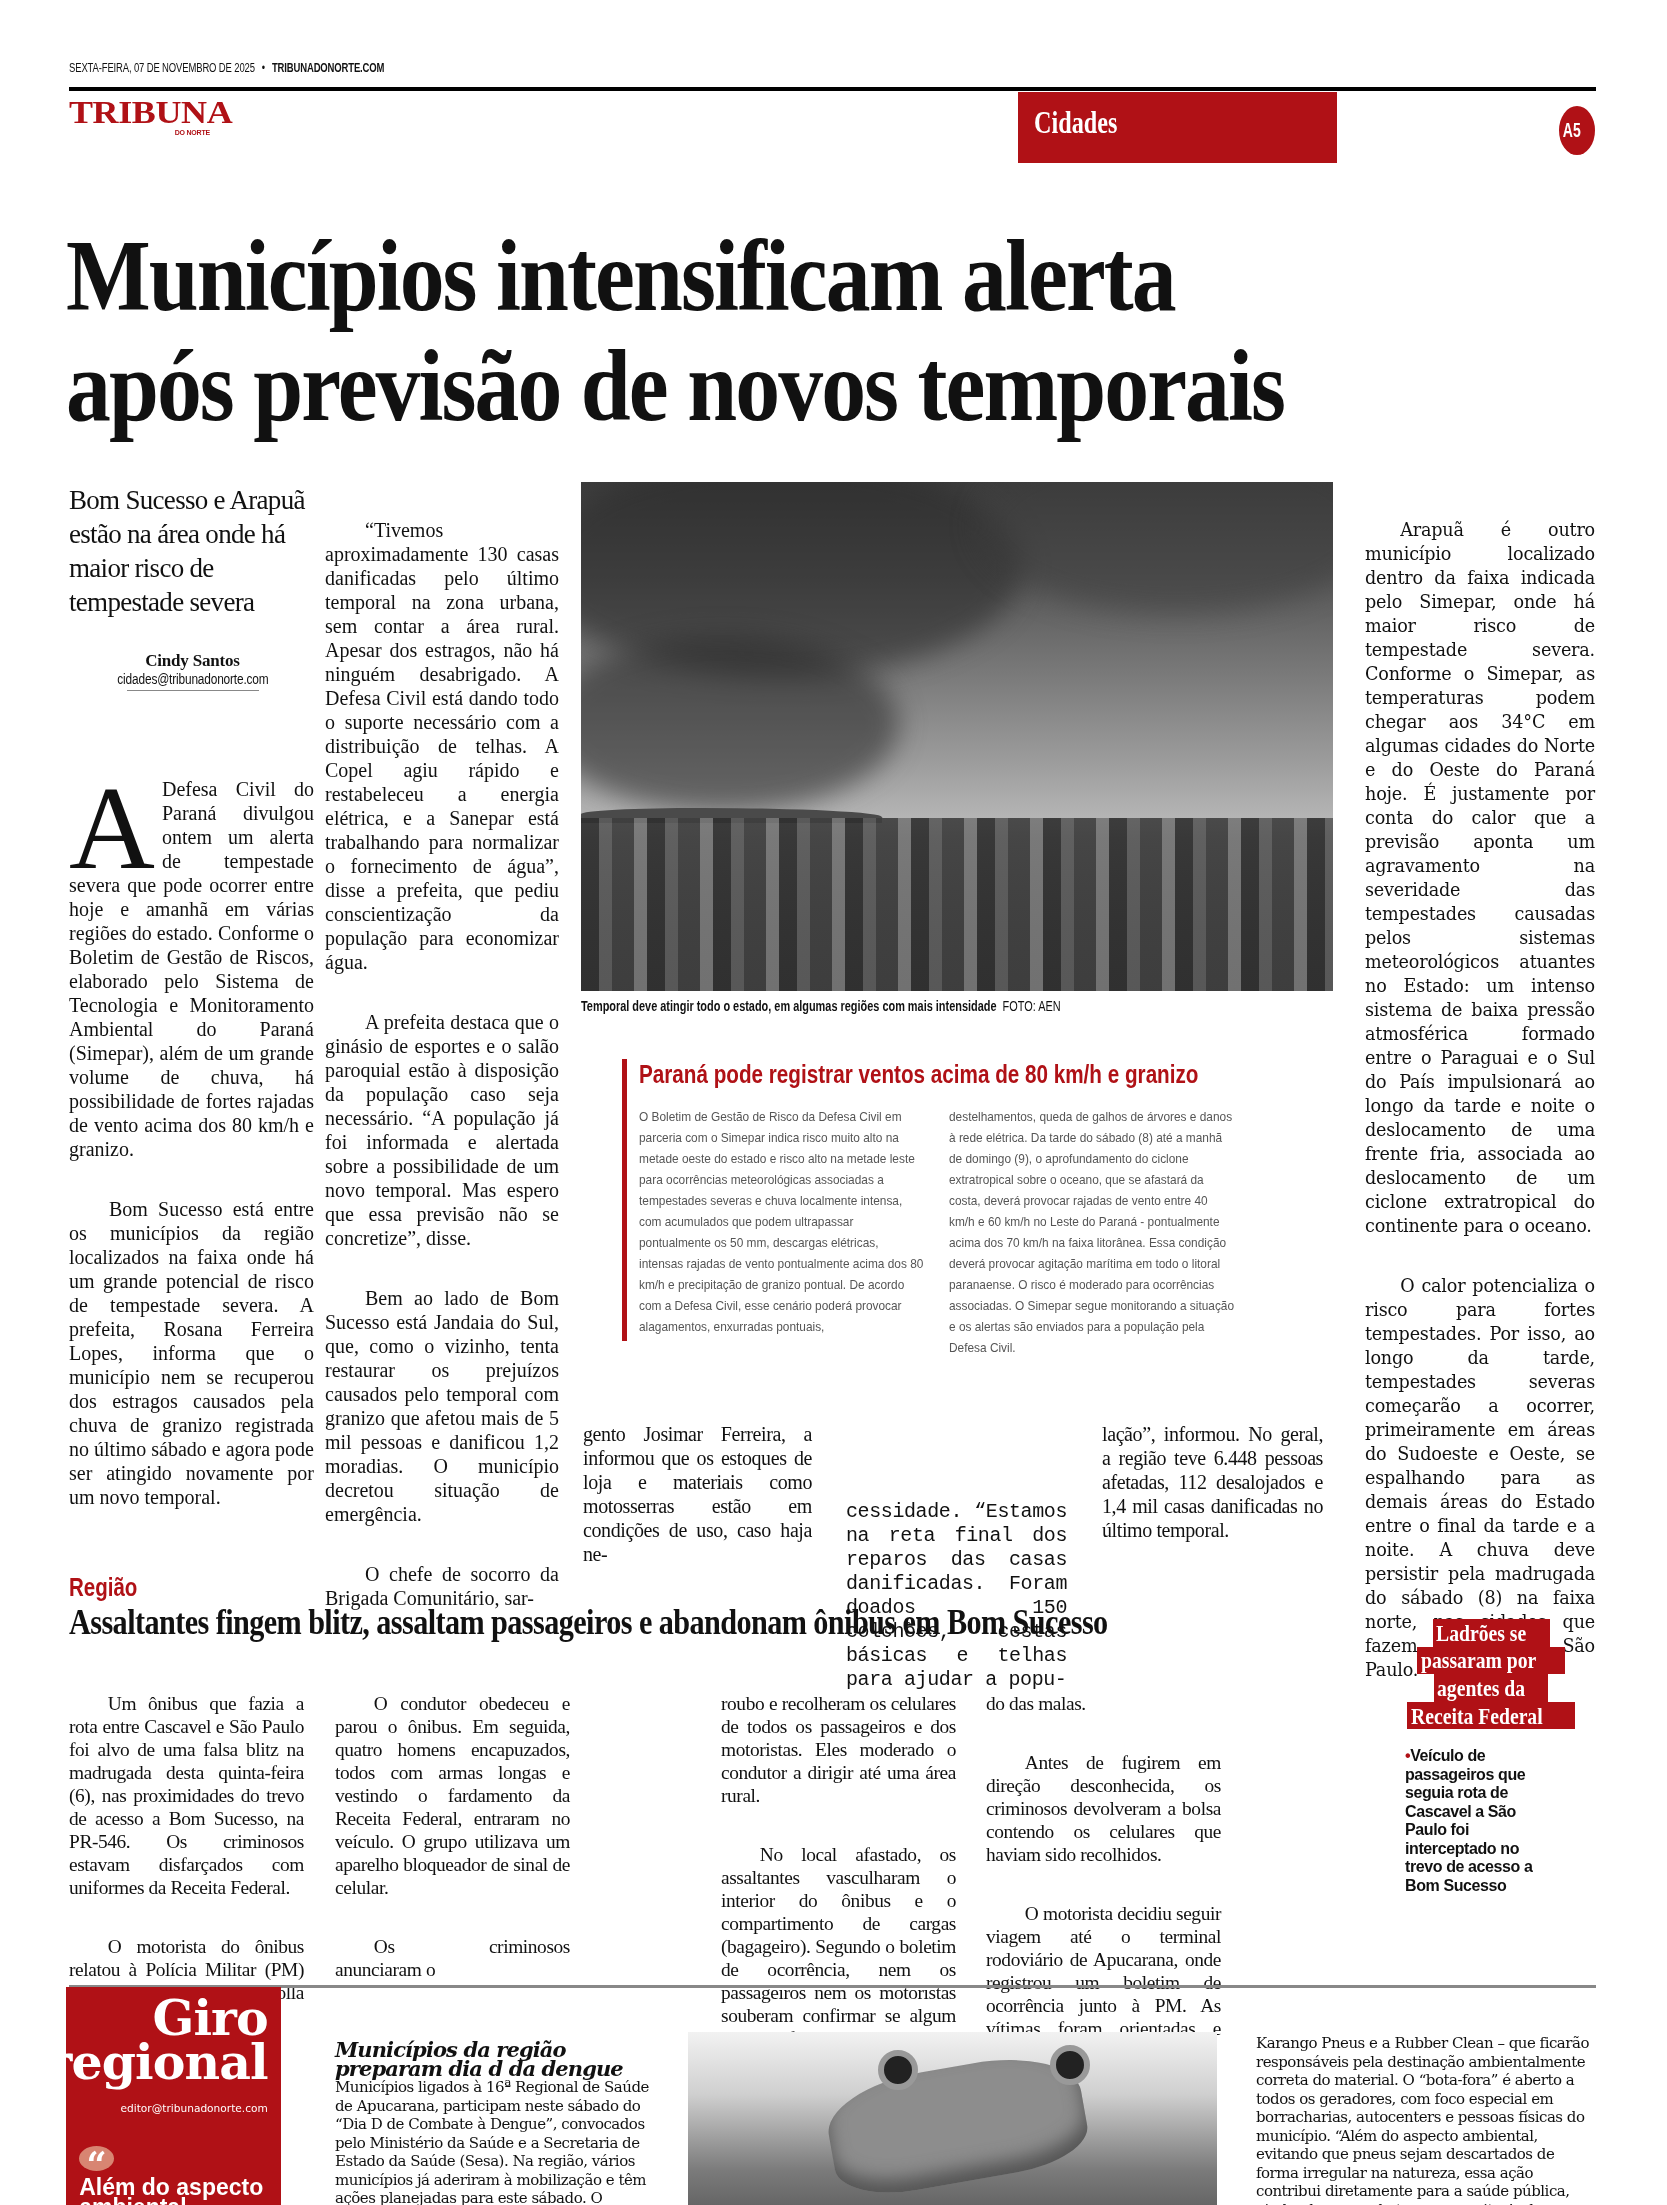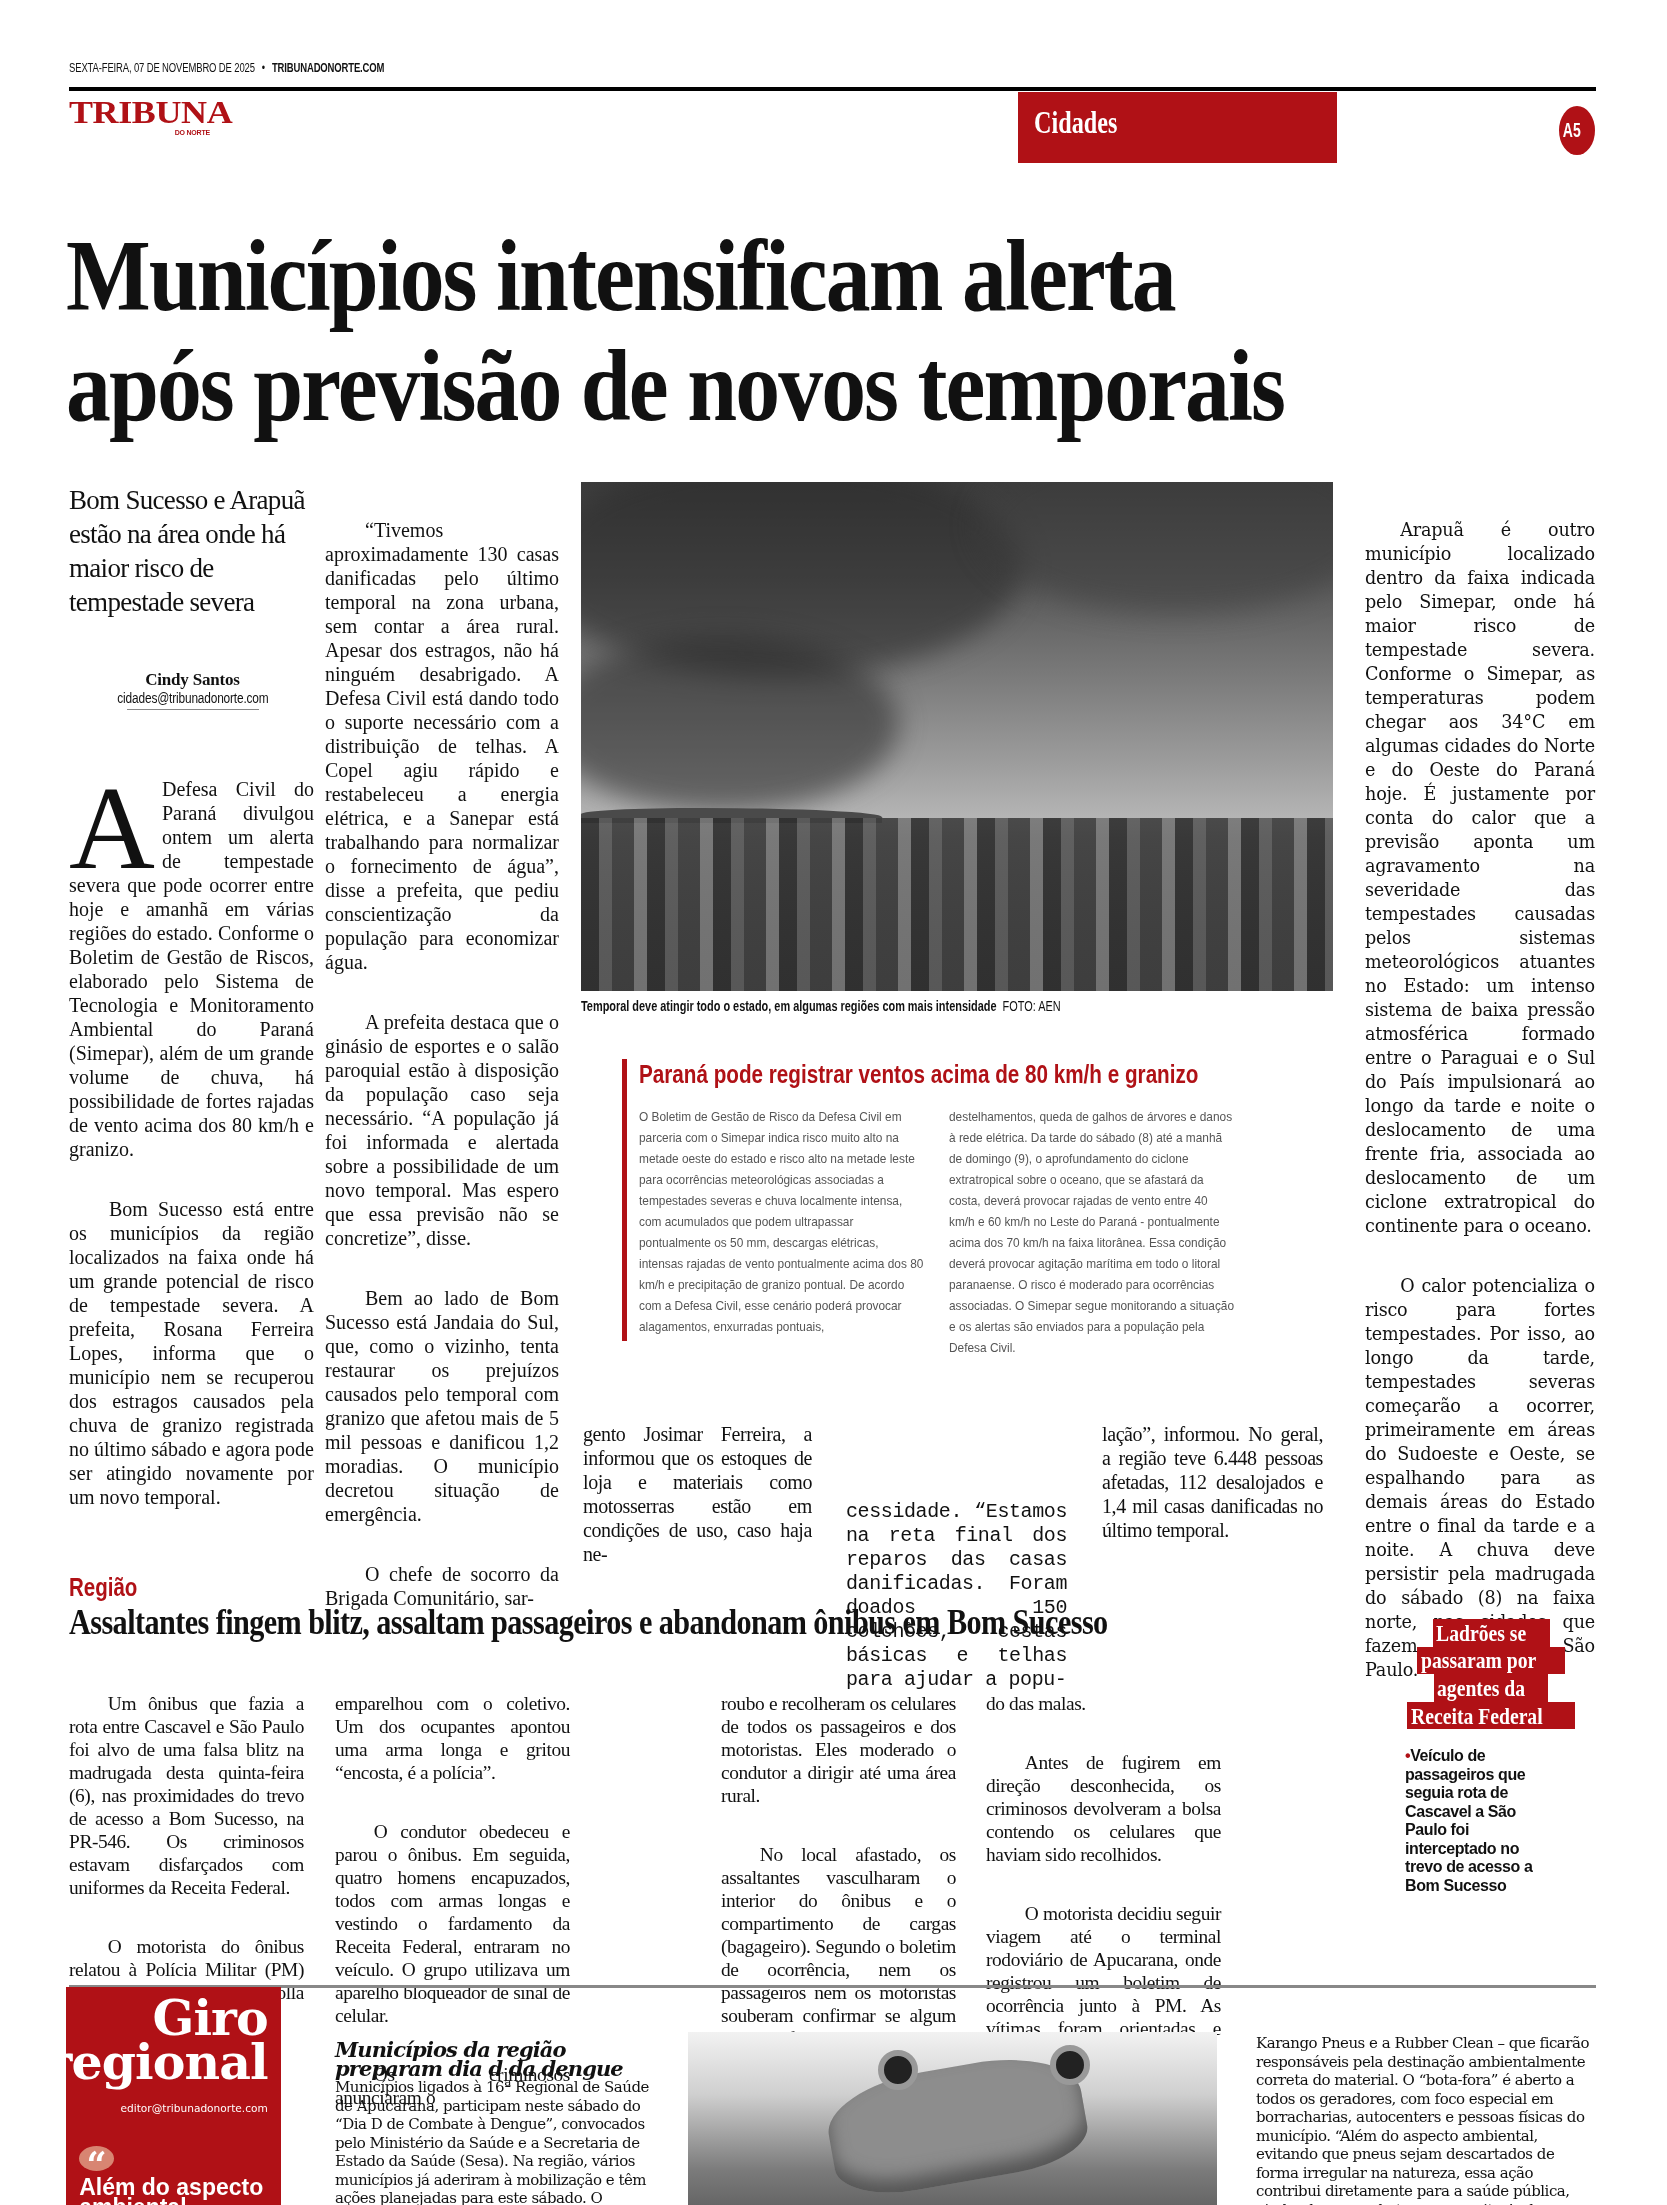--- a/index.html
+++ b/index.html
@@ -24,21 +24,21 @@
   .headline { left: 66px; top: 221px; width: 1535px; font-family: "Liberation Serif", serif; font-weight: bold; font-size: 102px; line-height: 110px; letter-spacing: -2.2px; transform: scaleX(0.88); transform-origin: left top; white-space: nowrap; }
 
   
   .col { font-family: "Liberation Serif", serif; font-size: 20px; line-height: 24px; text-align: justify; hyphens: auto; }
   .col p { text-indent: 2em; margin-top: 36px; }
   .col p.noindent { text-indent: 0; }
   .narrow { letter-spacing: -0.4px; }
 
   .subhead { left: 69px; top: 483px; width: 247px; font-family: Liberation Serif, serif; font-size: 27px; line-height: 34px; letter-spacing: -0.7px; }
   .byline { left: 69px; top: 651px; width: 247px; text-align: center; }
-  .byline-name { font-family: "Liberation Serif", serif; font-weight: bold; font-size: 17px; letter-spacing: -0.2px; margin-top: 19px; }
+  .byline-name { font-family: "Liberation Serif", serif; font-weight: bold; font-size: 17px; letter-spacing: -0.2px; }
   .byline-email { font-family: "Liberation Sans", sans-serif; font-size: 14px; transform: scaleX(0.85); display: inline-block; letter-spacing: -0.2px; }
   .byline-rule { width: 132px; height: 1.8px; background: #888; margin: 2.6px auto 0; }
 
   .col1 { left: 69px; top: 741px; width: 245px; }
   .dropcap { float: left; font-family: "Liberation Serif", serif; font-size: 119px; line-height: 93px; margin: 5.3px 7px -4.4px 0; font-weight: normal; }
   .col2 { left: 325px; top: 482px; width: 234px; }
 
   
   .photo1 { left: 581px; top: 482px; width: 752px; height: 509px; background: linear-gradient(180deg, #3d3d3d 0%, #555 18%, #7a7a7a 38%, #9c9c9c 55%, #b5b5b5 66%, #8a8a8a 70%, #6b6b6b 78%, #4f4f4f 88%, #3a3a3a 100%); overflow: hidden; }
   .photo1 .cloud { position: absolute; border-radius: 50%; background: rgba(40,40,40,0.55); filter: blur(13.2px); }
@@ -170,21 +170,20 @@
 </div>
 
 <div class="abs region-kicker">Região</div>
 <div class="abs region-headline">Assaltantes fingem blitz, assaltam passageiros e abandonam ônibus em Bom Sucesso</div>
 
 <div class="abs col rcol rcol1">
   <p>Um ônibus que fazia a rota entre Cascavel e São Paulo foi alvo de uma falsa blitz na madrugada desta quinta-feira (6), nas proximidades do trevo de acesso a Bom Sucesso, na PR-546. Os criminosos estavam disfarçados com uniformes da Receita Federal.</p>
     <p>O motorista do ônibus relatou à Polícia Militar (PM) que um veículo Toyota Corolla Cross, de cor branca,</p>
 </div>
 <div class="abs col rcol rcol2">
-  <p class="noindent">emparelhou com o coletivo. Um dos ocupantes apontou uma arma longa e gritou “encosta, é a polícia”.</p>
     <p>O condutor obedeceu e parou o ônibus. Em seguida, quatro homens encapuzados, todos com armas longas e vestindo o fardamento da Receita Federal, entraram no veículo. O grupo utilizava um aparelho bloqueador de sinal de celular.</p>
     <p>Os criminosos anunciaram o</p>
 </div>
 <div class="abs col rcol rcol3">
   <p class="noindent">roubo e recolheram os celulares de todos os passageiros e dos motoristas. Eles moderado o condutor a dirigir até uma área rural.</p>
     <p>No local afastado, os assaltantes vasculharam o interior do ônibus e o compartimento de cargas (bagageiro). Segundo o boletim de ocorrência, nem os passageiros nem os motoristas souberam confirmar se algum pertence foi leva-</p>
 </div>
 <div class="abs col rcol rcol4">
   <p class="noindent">do das malas.</p>
     <p>Antes de fugirem em direção desconhecida, os criminosos devolveram a bolsa contendo os celulares que haviam sido recolhidos.</p>

